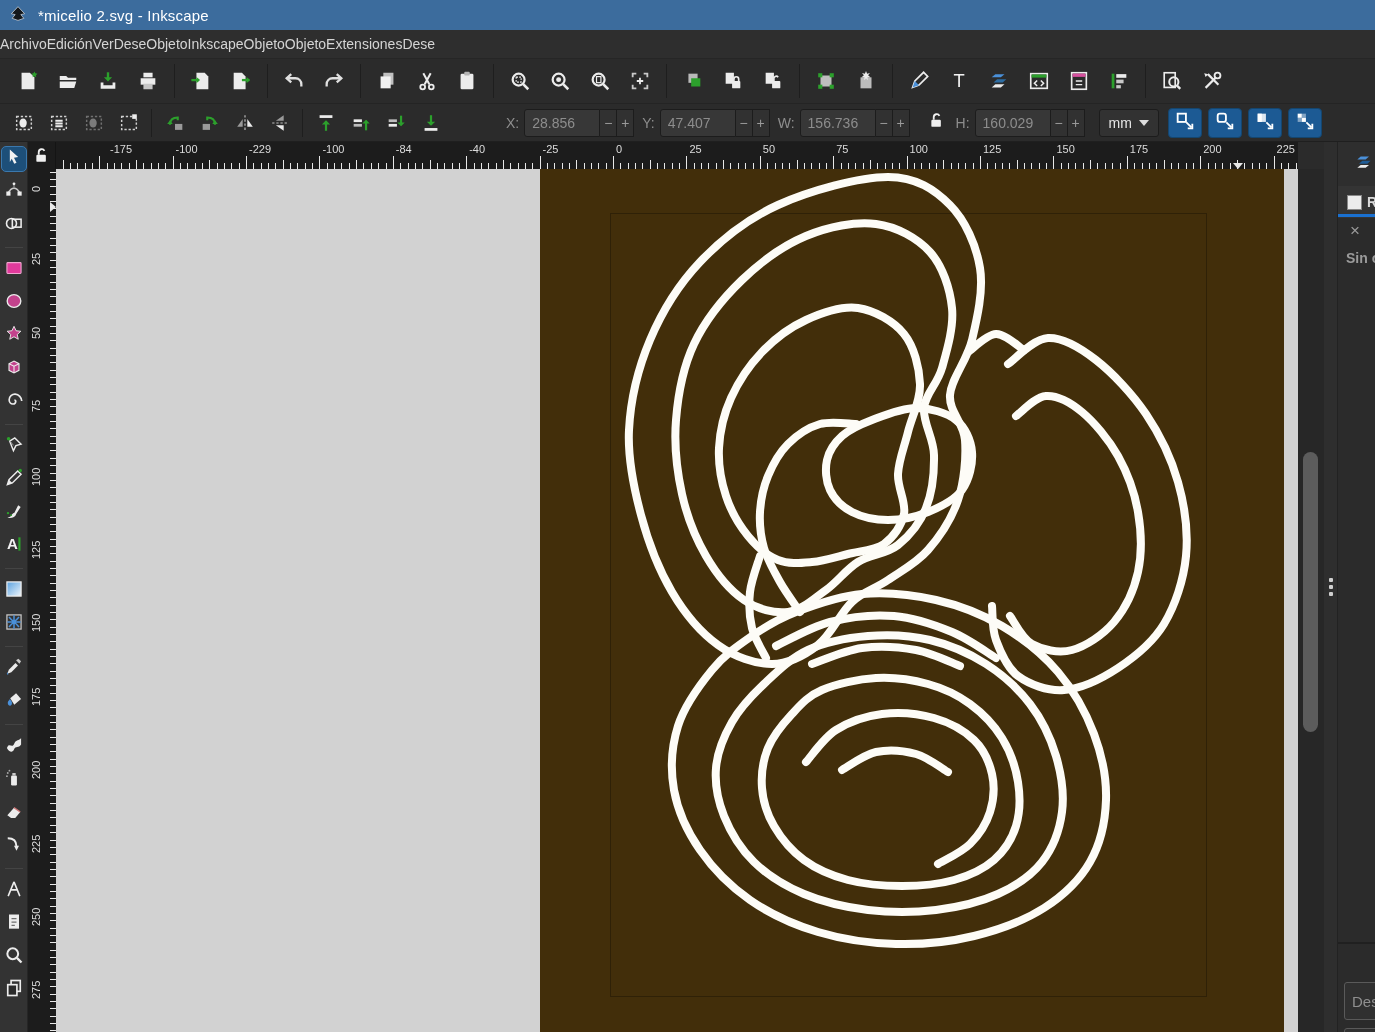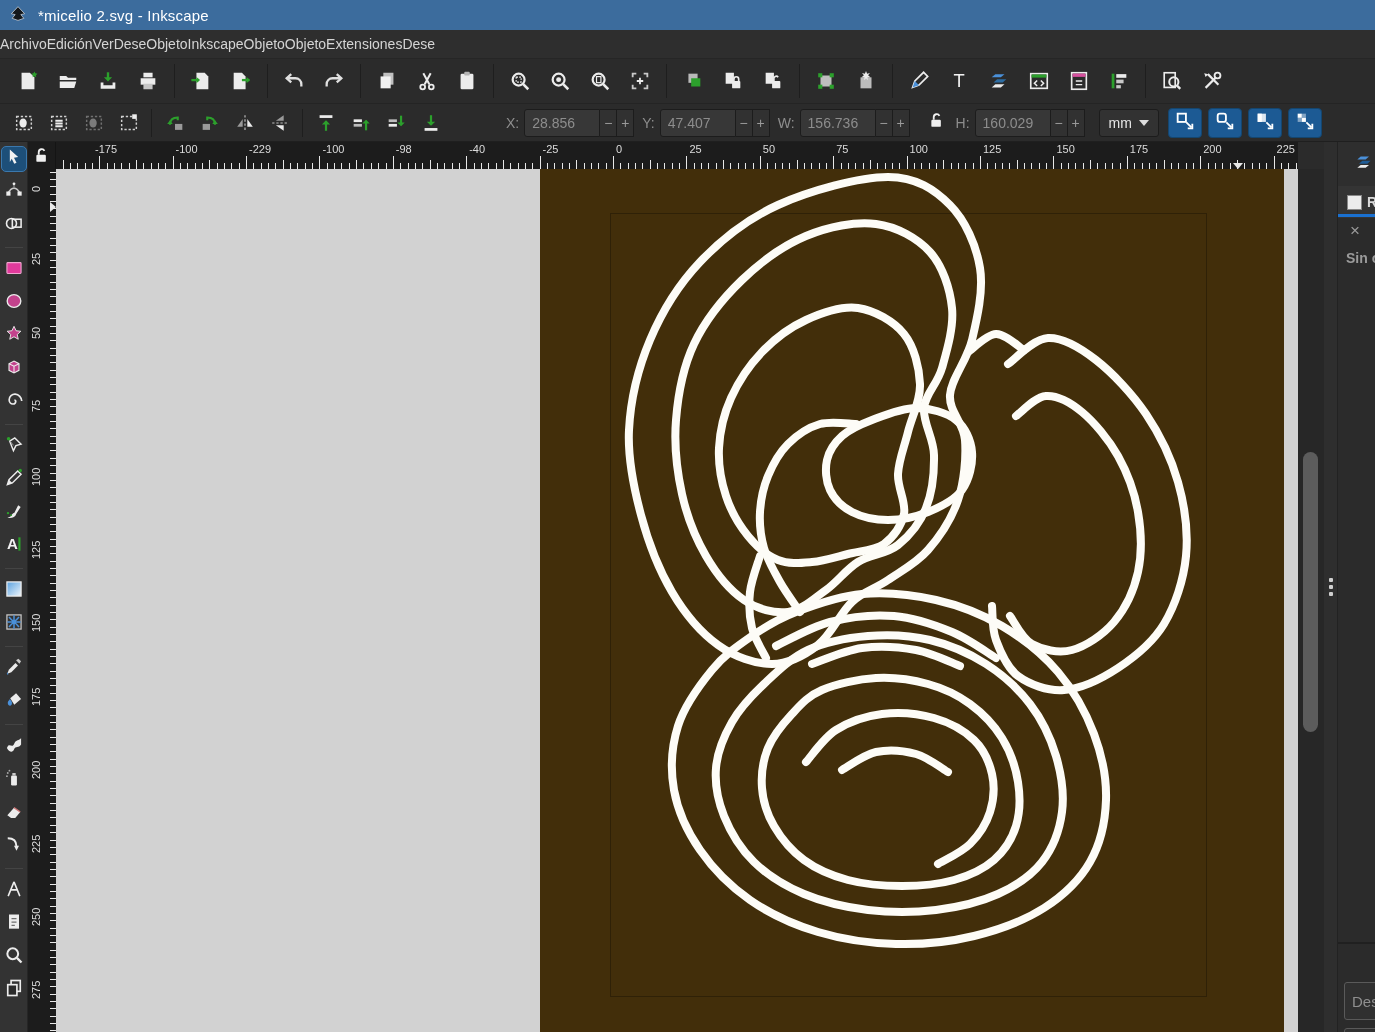--- a/index.html
+++ b/index.html
@@ -862,25 +862,25 @@
       <div class="htick" style="left: 1173.6px; height: 6px;"></div>
       <div class="htick" style="left: 1180.9px; height: 9px;"></div>
       <div class="htick" style="left: 1188.2px; height: 6px;"></div>
       <div class="htick" style="left: 1195.6px; height: 6px;"></div>
       <div class="htick" style="left: 1202.9px; height: 6px;"></div>
       <div class="htick" style="left: 1210.3px; height: 6px;"></div>
       <div class="htick" style="left: 1217.6px; height: 13px;"></div>
       <div class="htick" style="left: 1224.9px; height: 6px;"></div>
       <div class="htick" style="left: 1232.3px; height: 6px;"></div>
       <div class="htick" style="left: 1239.6px; height: 6px;"></div>
-      <div class="hlabel" style="left: 39px;">-175</div>
+      <div class="hlabel" style="left: 54px;">-175</div>
       <div class="hlabel" style="left: 119.6px;">-100</div>
       <div class="hlabel" style="left: 193px;">-229</div>
       <div class="hlabel" style="left: 266.4px;">-100</div>
-      <div class="hlabel" style="left: 339.8px;">-98</div>
+      <div class="hlabel" style="left: 339.8px;">-84</div>
       <div class="hlabel" style="left: 413.2px;">-40</div>
       <div class="hlabel" style="left: 486.6px;">-25</div>
       <div class="hlabel" style="left: 560px;">0</div>
       <div class="hlabel" style="left: 633.4px;">25</div>
       <div class="hlabel" style="left: 706.8px;">50</div>
       <div class="hlabel" style="left: 780.2px;">75</div>
       <div class="hlabel" style="left: 853.6px;">100</div>
       <div class="hlabel" style="left: 927px;">125</div>
       <div class="hlabel" style="left: 1000.4px;">150</div>
       <div class="hlabel" style="left: 1073.8px;">175</div>

